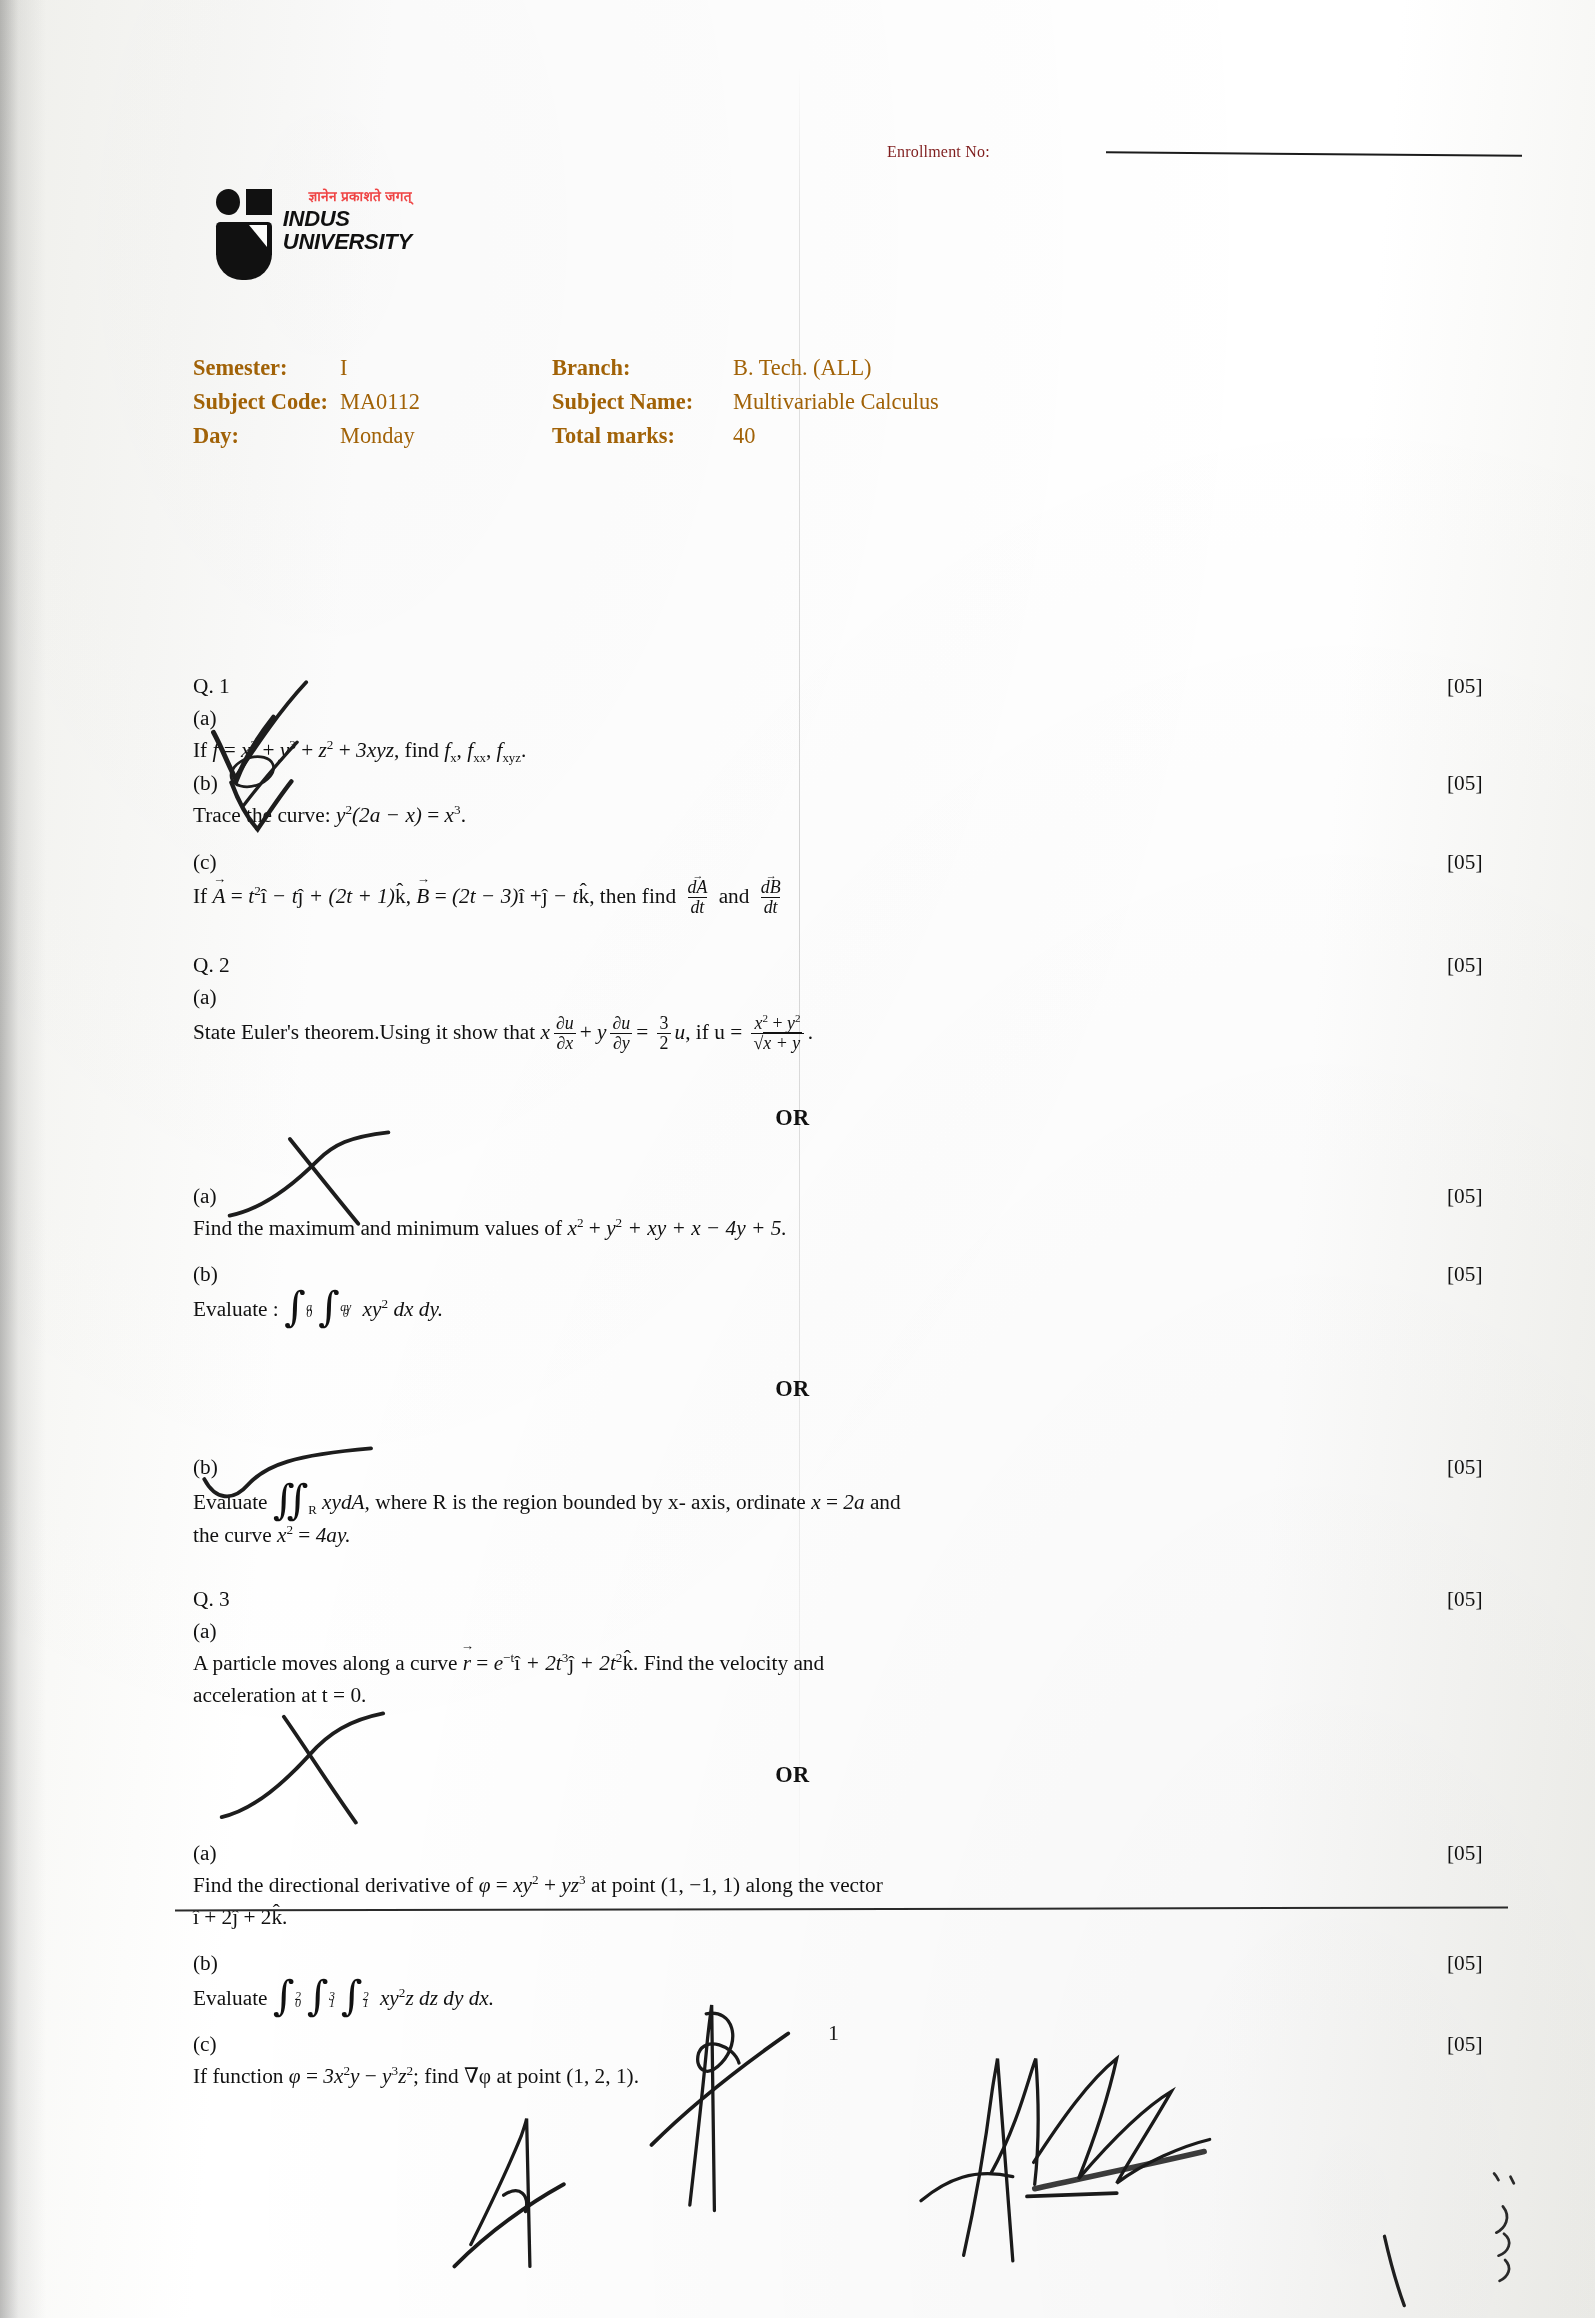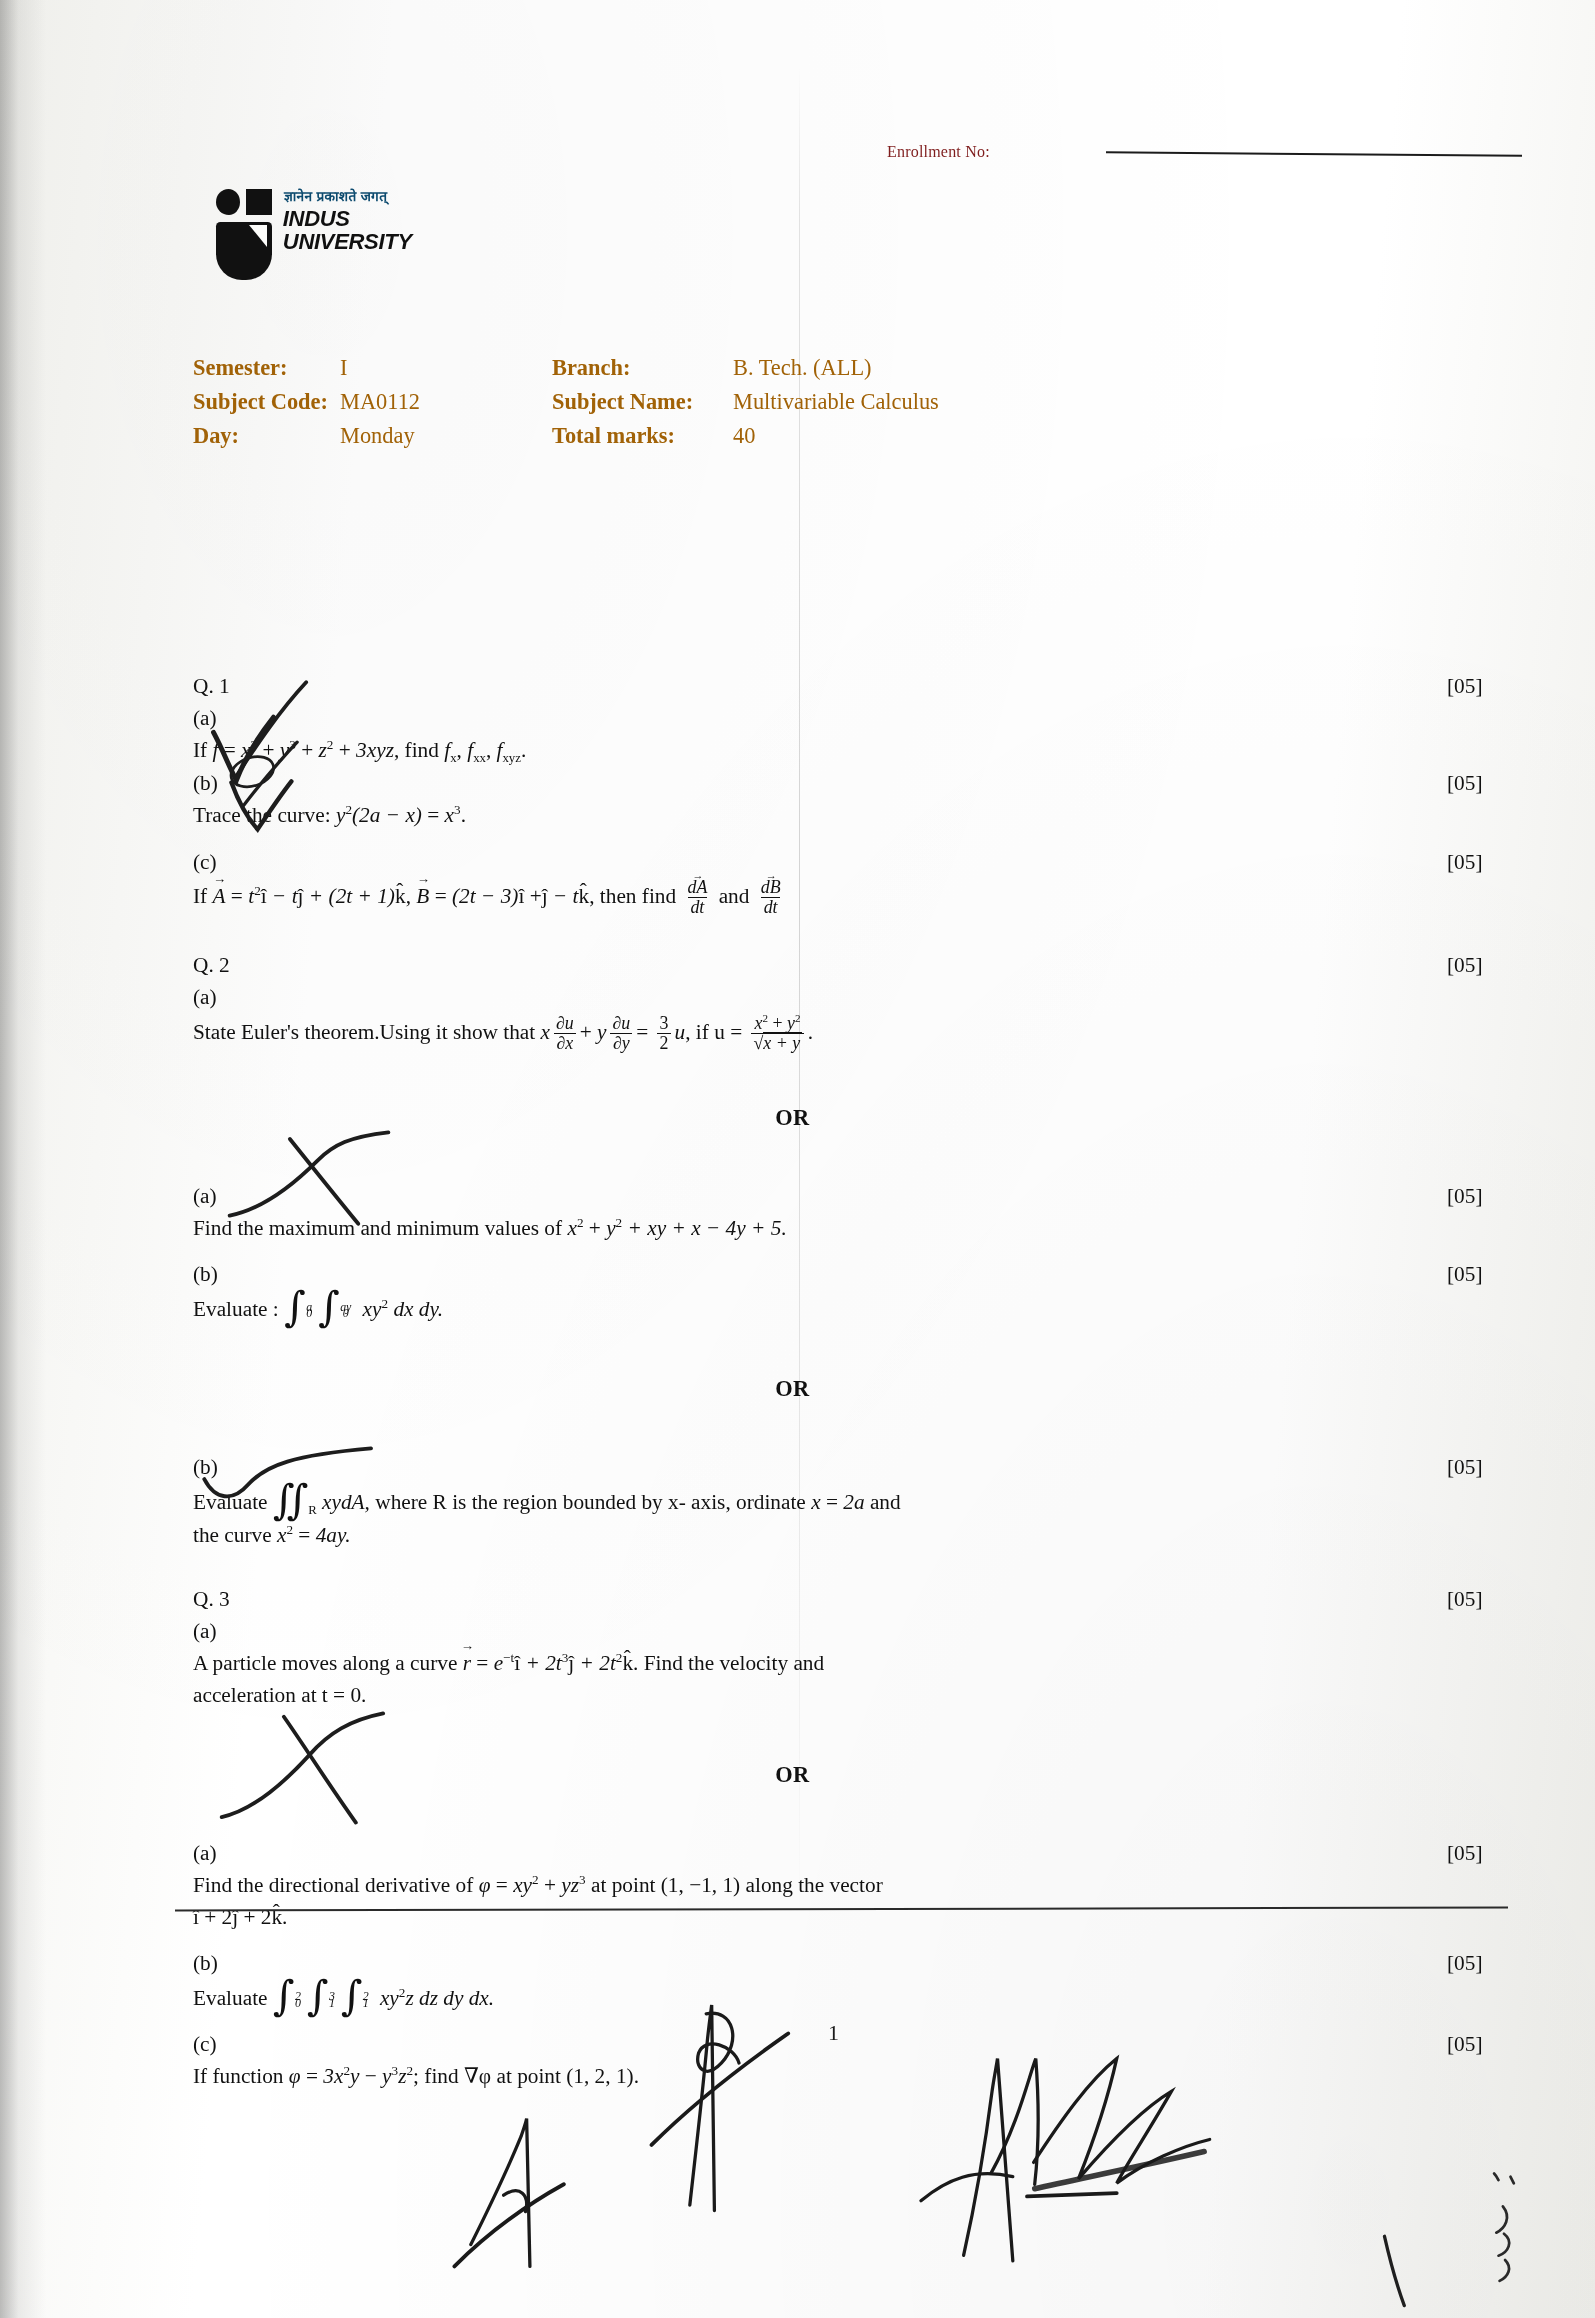--- a/index.html
+++ b/index.html
@@ -100,23 +100,24 @@
     border-left: 18.6px solid transparent;
     border-top: 22px solid #fdfdfb;
   }
   .logo-text {
     line-height: 1;
   }
   .logo-motto {
     font-family: "Liberation Sans", "DejaVu Sans", sans-serif;
     font-size: 13.7px;
     font-weight: bold;
-    color: #0c4a6e;
+    color: #ef4444;
     letter-spacing: 0.3px;
     margin: 1.1px 0 3.3px 1.1px;
+    text-align: right;
   }
   .logo-name1, .logo-name2 {
     font-family: "Liberation Sans", "DejaVu Sans", sans-serif;
     font-weight: bold;
     font-size: 22px;
     color: #101010;
     letter-spacing: -0.3px;
     line-height: 1.06;
     font-style: italic;
   }

